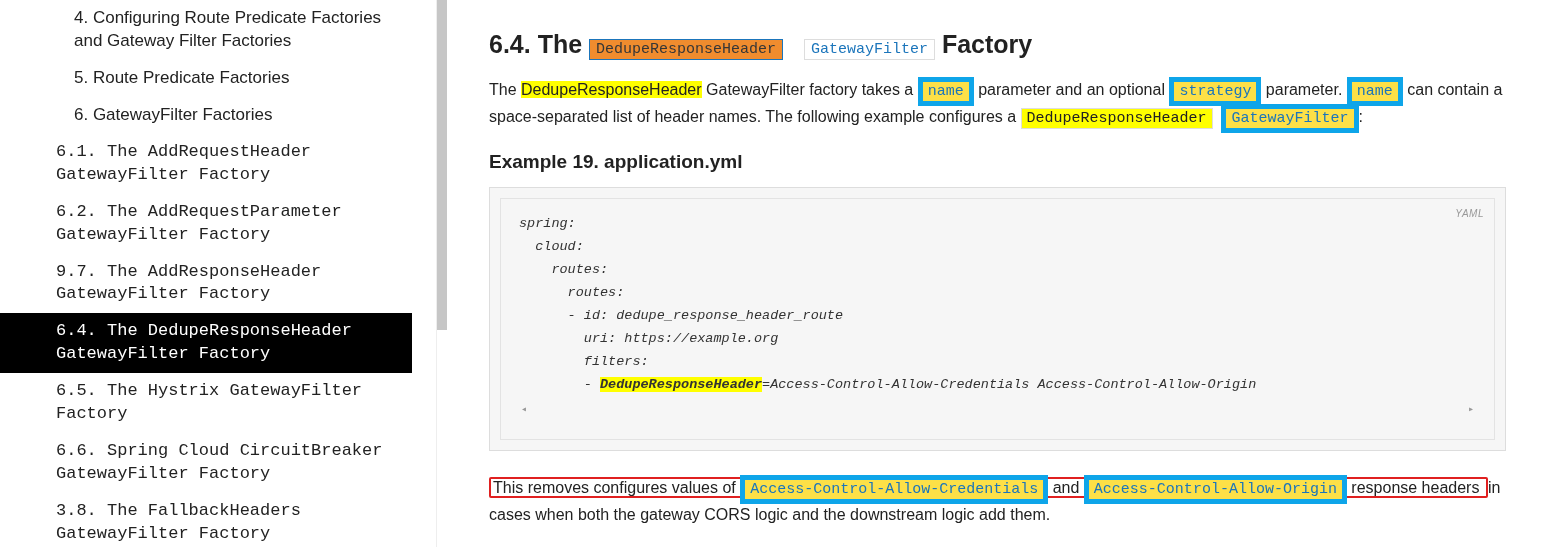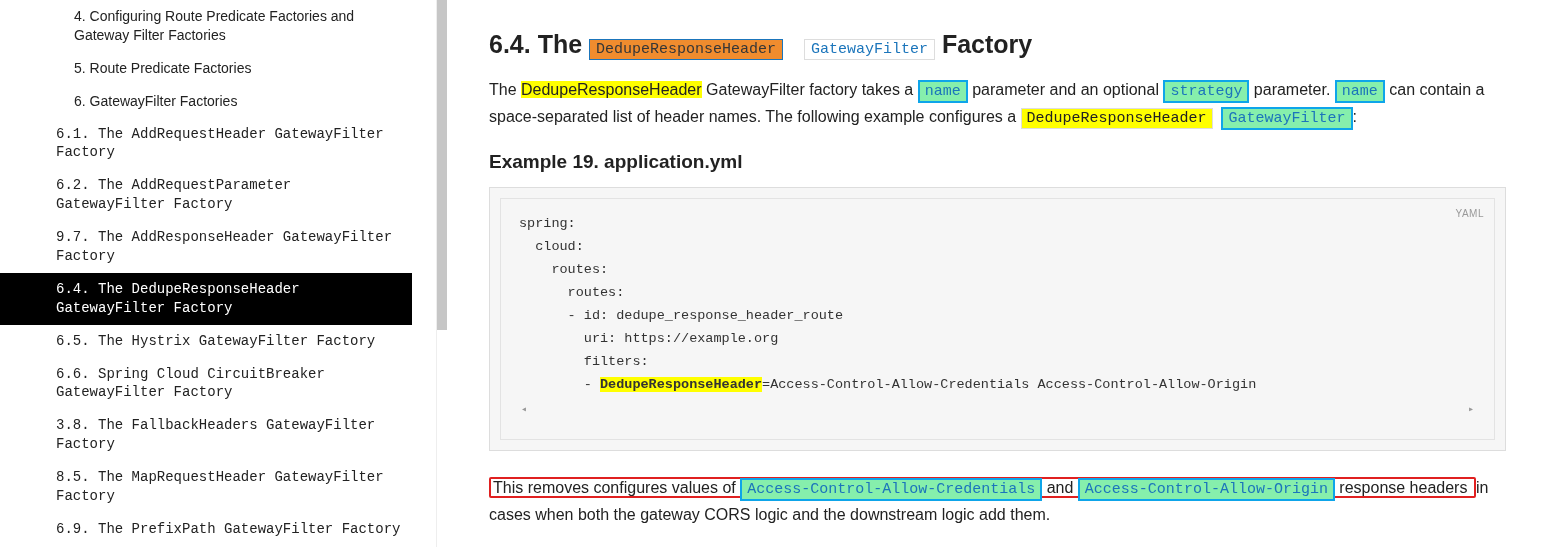--- a/index.html
+++ b/index.html
@@ -17,21 +17,21 @@
     width: 437px;
     padding: 0 20px 0 0;
     overflow-y: auto;
     border-right: 1px solid #eee;
   }
   .sidebar-scroll {
     padding-right: 4px;
   }
   .toc-item {
     padding: 7px 10px 7px 74px;
-    font-size: 14px;
+    font-size: 17px;
     line-height: 1.35;
     cursor: pointer;
     color: #222;
   }
   .toc-item.level1 { padding-left: 74px; }
   .toc-item.level2 { padding-left: 56px; font-family: Liberation Mono, monospace; }
   .toc-item.active {
     background: #000;
     color: #fff;
   }
@@ -76,22 +76,22 @@
     padding: 1px 6px;
     border: 1px solid #ddd;
     background: #fff;
     font-weight: normal;
   }
   .code-blue-inline {
     color: #1b75bb;
     font-family: "Courier New", monospace;
     font-size: 15px;
     padding: 1px 5px;
-    border: 2px solid #0ea5e9;
-    background: #86efac;
+    border: 5px solid #0ea5e9;
+    background: #fde047;
   }
   .code-yellow-inline {
     background: #ffff00;
     font-family: "Courier New", monospace;
     font-size: 15px;
     padding: 1px 5px;
     border: 1px solid #ddd;
   }
   p.body {
     font-size: 16px;
@@ -114,20 +114,21 @@
     background: #f6f6f6;
     border: 1px solid #e3e3e3;
     padding: 14px 18px 24px 18px;
     position: relative;
     overflow-x: auto;
     font-family: "Courier New", monospace;
     font-size: 13.5px;
     line-height: 1.7;
     color: #333;
     white-space: pre;
+    font-style: italic;
   }
   .lang-badge {
     position: absolute;
     top: 6px;
     right: 10px;
     font-size: 10px;
     color: #999;
     font-family: Arial, sans-serif;
     letter-spacing: 0.5px;
   }

